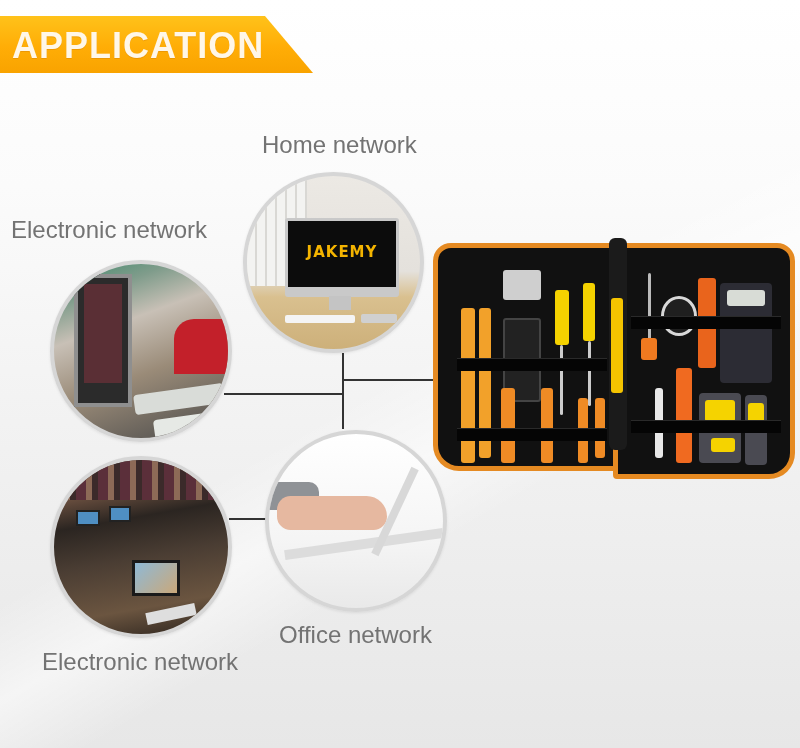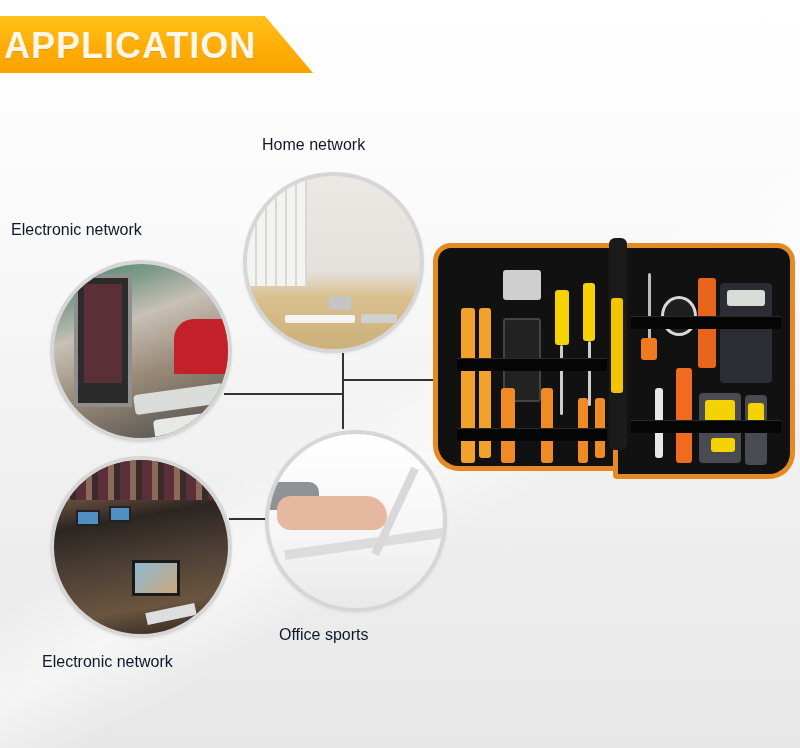--- a/index.html
+++ b/index.html
@@ -4,23 +4,23 @@
 <style>
   html,body{margin:0;padding:0;}
   body{width:800px;height:748px;position:relative;overflow:hidden;
     background:linear-gradient(180deg,#ffffff 0%,#fbfbfb 25%,#f1f1f1 60%,#e7e7e7 100%);
     font-family:"Liberation Sans",sans-serif;}
   .sheen{position:absolute;left:0;top:0;width:800px;height:748px;pointer-events:none;
     background:linear-gradient(150deg,rgba(255,255,255,0) 50%,rgba(255,255,255,0.55) 58%,rgba(255,255,255,0) 66%);}
   .banner{position:absolute;left:0;top:16px;width:313px;height:57px;
     background:linear-gradient(180deg,#ffc21a 0%,#ffad06 55%,#f9a300 100%);
     clip-path:polygon(0 0,265px 0,313px 57px,0 57px);}
-  .banner-text{position:absolute;left:4px;top:26px;font-size:36px;font-weight:bold;letter-spacing:1px;
+  .banner-text{position:absolute;left:12px;top:26px;font-size:36px;font-weight:bold;letter-spacing:1px;
     color:#fff7e8;line-height:40px;text-shadow:0 1px 0 rgba(200,110,0,0.3);}
-  .label{position:absolute;font-size:16px;color:#0f172a;white-space:nowrap;line-height:28px;}
+  .label{position:absolute;font-size:24px;color:#737373;white-space:nowrap;line-height:28px;}
   .circle{position:absolute;border-radius:50%;border:4px solid #d6d6d6;box-sizing:border-box;overflow:hidden;
     box-shadow:0 1px 3px rgba(0,0,0,0.08);}
   .line{position:absolute;background:#333;}
   
   .home{left:243px;top:172px;width:181px;height:181px;
     background:linear-gradient(180deg,#ece9e4 0%,#e4e1dc 55%,#d9c08f 70%,#cdb07a 100%);}
   .home .wall{position:absolute;left:0;top:0;width:60px;height:110px;
     background:repeating-linear-gradient(90deg,#f3f3f1 0 8px,#d9d8d4 8px 10px);}
   .home .monitor{position:absolute;left:38px;top:42px;width:108px;height:66px;background:#0c0c0c;
     border:3px solid #c9c9c9;border-bottom-width:10px;border-radius:3px;}
@@ -64,29 +64,32 @@
 <body>
 
 <div class="sheen"></div>
 
 <div class="banner"></div>
 <div class="banner-text">APPLICATION</div>
 
 <div class="label" style="left:262px;top:131px;">Home network</div>
 <div class="label" style="left:11px;top:216px;">Electronic network</div>
 <div class="label" style="left:42px;top:648px;">Electronic network</div>
-<div class="label" style="left:279px;top:621px;">Office sports</div>
+<div class="label" style="left:279px;top:621px;">Office network</div>
 
 <div class="line" style="left:342px;top:353px;width:2px;height:76px;"></div>
 <div class="line" style="left:224px;top:393px;width:119px;height:2px;"></div>
 <div class="line" style="left:342px;top:379px;width:95px;height:2px;"></div>
 <div class="line" style="left:229px;top:518px;width:40px;height:2px;"></div>
 
 <div class="circle home">
   <div class="wall"></div>
+  <div class="monitor">
+    <div class="logo">JAKEMY</div>
+  </div>
   <div class="stand"></div>
   <div class="kb"></div>
   <div class="pad"></div>
 </div>
 
 <div class="circle edu">
   <div class="mon"></div>
   <div class="red"></div>
   <div class="kb1"></div>
   <div class="kb2"></div>

